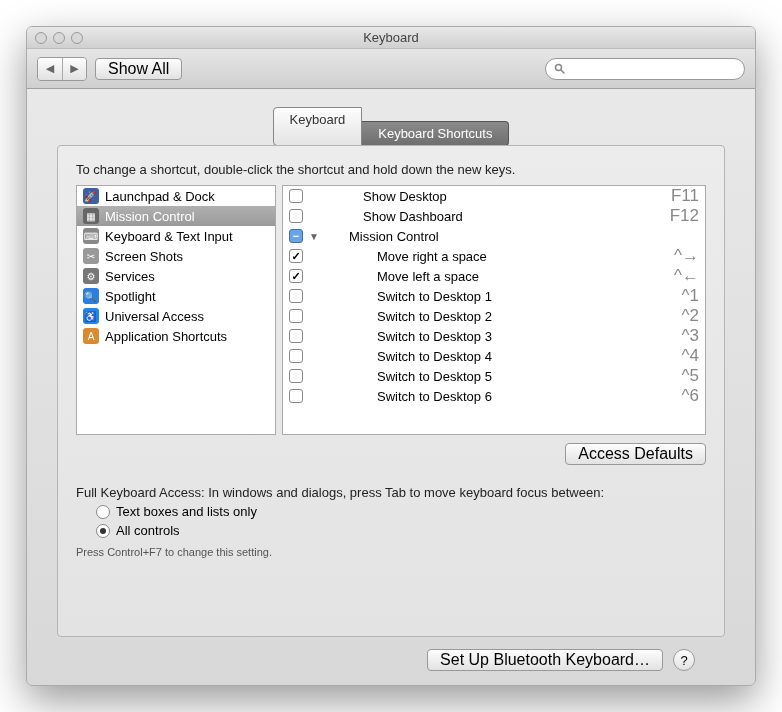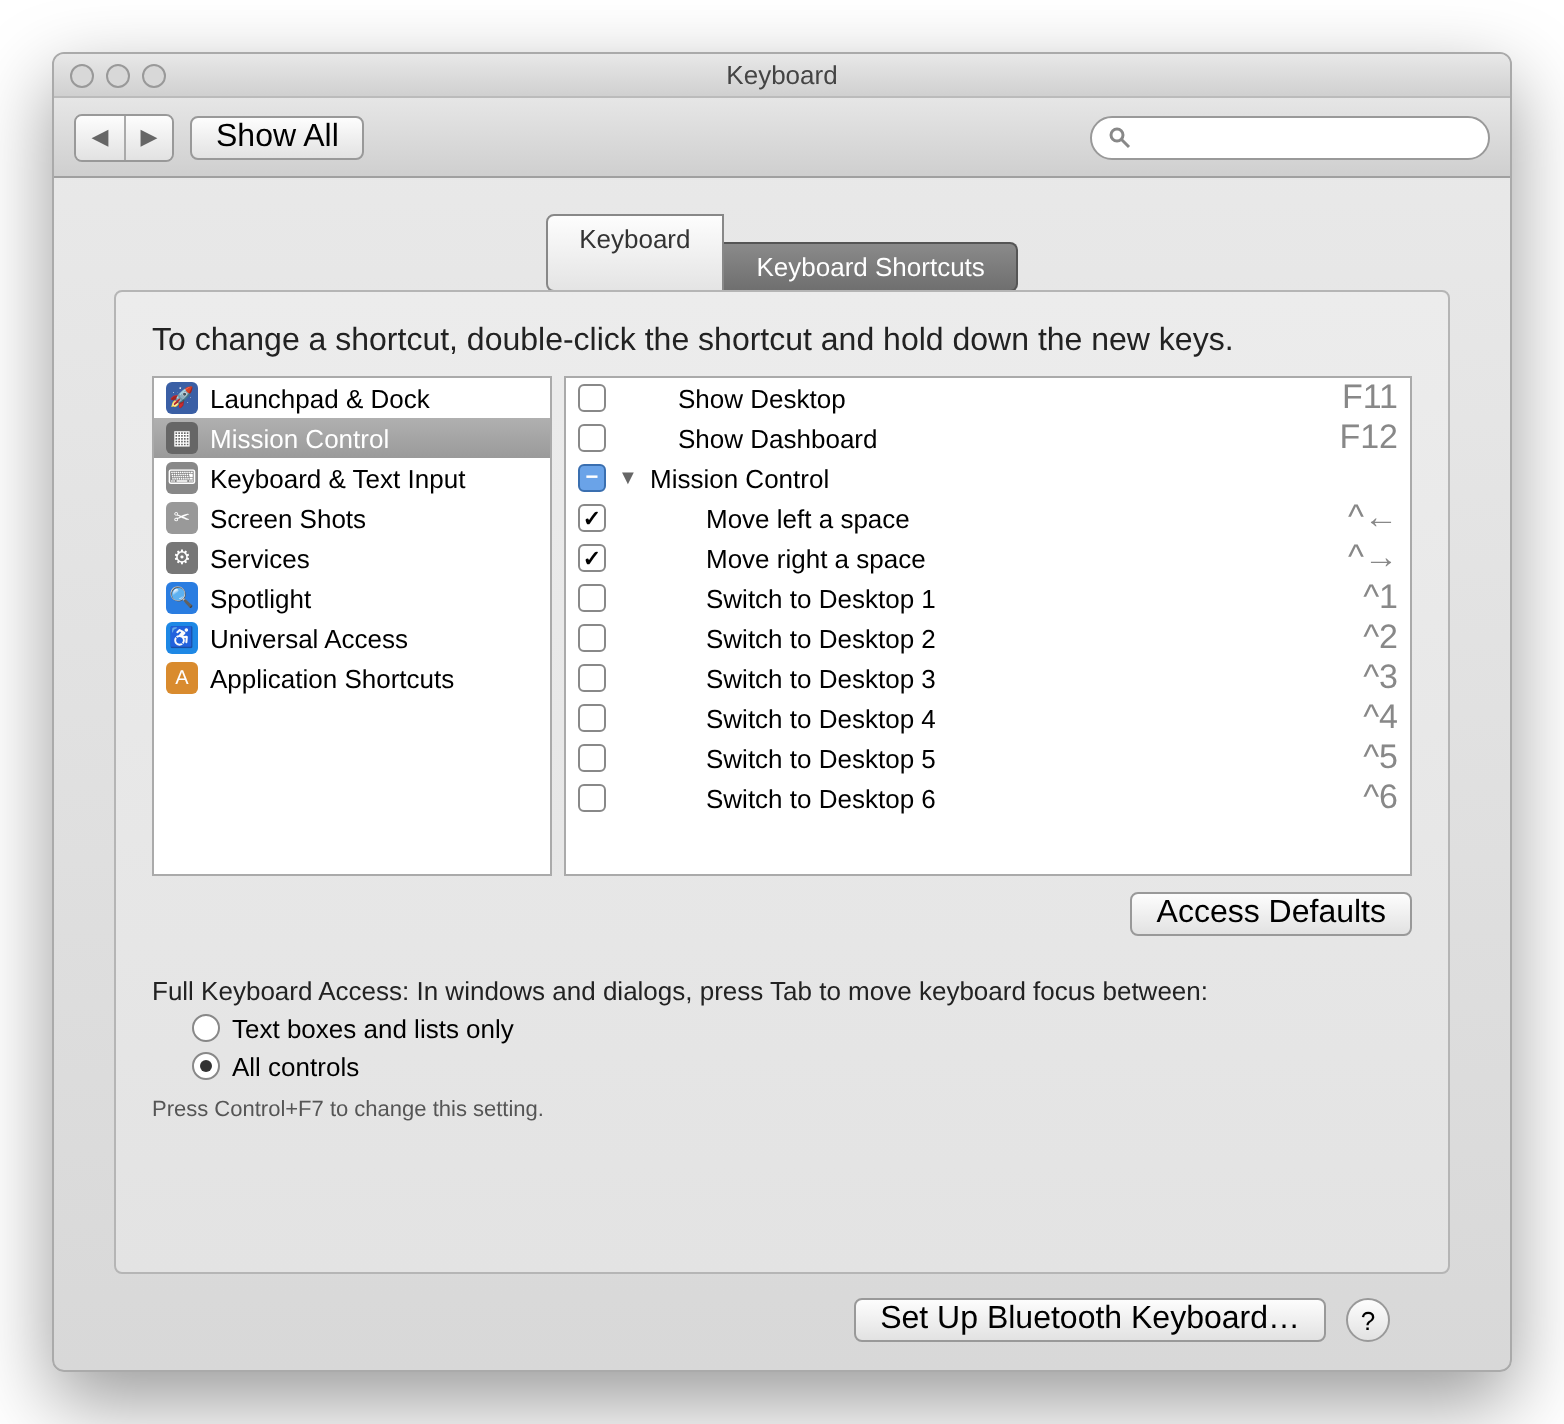--- a/index.html
+++ b/index.html
@@ -82,21 +82,21 @@
 .tab:last-child { border-radius: 0 4px 4px 0; border-left:0; }
 .tab.active {
   background: linear-gradient(#8a8a8a,#6f6f6f); color:#fff; border-color:#555;margin-top:14px;
 }
 .panel {
   border: 1px solid #b5b5b5; border-radius: 4px;
   background: linear-gradient(#ececec,#e3e3e3);
   padding: 16px 18px 14px 18px; margin-top: -1px;
   flex:1; display:flex; flex-direction:column;
 }
-.instruct { font-size: 16px; color:#222; margin-bottom: 8px; }
+.instruct { font-size: 13px; color:#222; margin-bottom: 8px; }
 .lists { display:flex; gap: 6px; height: 250px; }
 .listbox {
   background:#fff; border:1px solid #aaa; overflow:auto;
 }
 .listbox.left { width: 200px; }
 .listbox.right { flex:1; }
 .catrow {
   display:flex; align-items:center; height: 20px; padding: 0 6px; gap:6px;
   font-size: 13px; cursor:pointer;
 }
@@ -109,25 +109,25 @@
 }
 .chk {
   width:14px;height:14px;border:1px solid #888;border-radius:3px;background:#fff;
   display:flex;align-items:center;justify-content:center;font-size:11px;cursor:pointer;
   flex-shrink:0;
 }
 .chk.on::after { content:"✓"; color:#000; font-weight:bold; }
 .chk.mixed { background:#6aa3e8; border-color:#3a6fb0; }
 .chk.mixed::after { content:"−"; color:#fff; font-weight:bold; }
 .disc { width:10px; color:#666; font-size:10px; }
-.shlabel { flex:1; }
+.shlabel { flex:1;margin-left:24px; }
 .shcut { color:#888; font-size:17px; width:42px; text-align:right; }
 .restore-row { display:flex; justify-content:flex-end; margin-top:8px; }
 .fka { margin-top: 20px; font-size:13px; color:#222; }
-.radio-row { display:flex; align-items:flex-start; gap:6px; margin-top:4px; margin-left:20px; }
+.radio-row { display:flex; align-items:flex-end; gap:6px; margin-top:4px; margin-left:20px; }
 .radio {
   width:14px;height:14px;border:1px solid #888;border-radius:50%;background:#fff;
   display:flex;align-items:center;justify-content:center;cursor:pointer;
 }
 .radio.on::after { content:""; width:6px;height:6px;border-radius:50%;background:#333; }
 .hint { font-size:11px; color:#555; margin-top:8px; }
 .bottom { display:flex; justify-content:flex-end; align-items:center; gap:10px; padding: 12px 30px 0 30px; }
 .help {
   width:22px;height:22px;border:1px solid #999;border-radius:50%;
   background:linear-gradient(#fdfdfd,#e2e2e2);
@@ -227,28 +227,28 @@
             </div>
             <div class="shrow">
               <div class="chk mixed"></div>
               <span class="disc">▼</span>
               <span class="shlabel" style="padding-left: 0px;">Mission Control</span>
               <span class="shcut"></span>
             </div>
             <div class="shrow">
               <div class="chk on"></div>
               <span class="disc"></span>
+              <span class="shlabel" style="padding-left: 28px;">Move right a space</span>
+              <span class="shcut">^→</span>
+            </div>
+            <div class="shrow">
+              <div class="chk on"></div>
+              <span class="disc"></span>
               <span class="shlabel" style="padding-left: 28px;">Move left a space</span>
               <span class="shcut">^←</span>
-            </div>
-            <div class="shrow">
-              <div class="chk on"></div>
-              <span class="disc"></span>
-              <span class="shlabel" style="padding-left: 28px;">Move right a space</span>
-              <span class="shcut">^→</span>
             </div>
             <div class="shrow">
               <div class="chk"></div>
               <span class="disc"></span>
               <span class="shlabel" style="padding-left: 28px;">Switch to Desktop 1</span>
               <span class="shcut">^1</span>
             </div>
             <div class="shrow">
               <div class="chk"></div>
               <span class="disc"></span>

